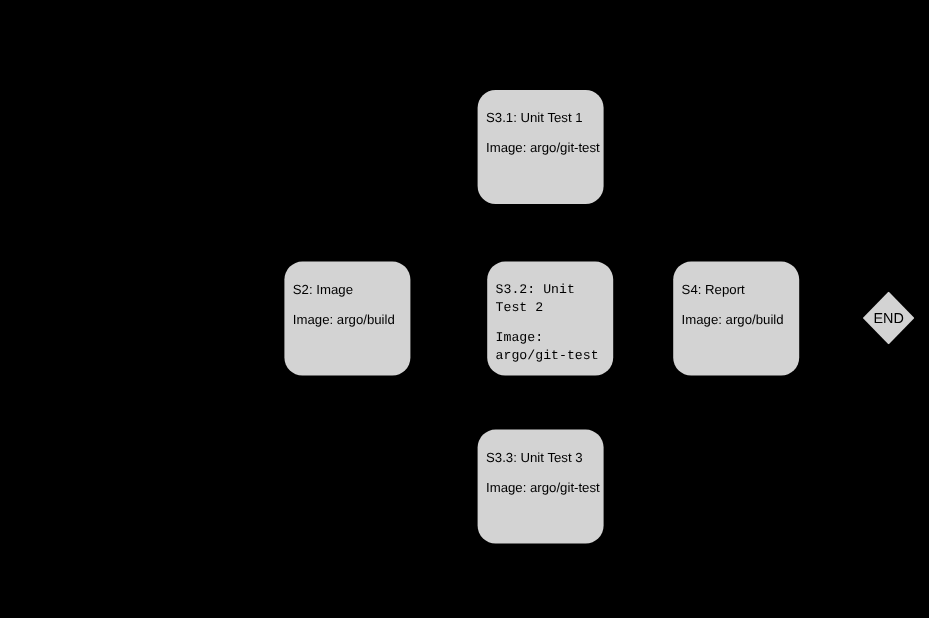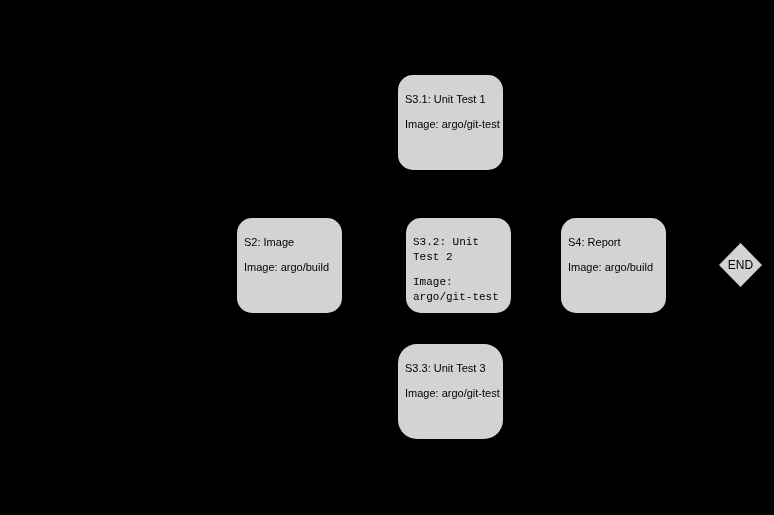--- a/index.html
+++ b/index.html
@@ -28,21 +28,21 @@
     box-sizing: border-box;
     padding: 17px 2px 0 7px;
   }
   .node p {
     margin: 0 0 10px 0;
   }
   .pos-s1   { left: 56px;  top: 218px; }
   .pos-s2   { left: 217px; top: 218px; }
   .pos-s3-1 { left: 378px; top: 75px;  }
   .pos-s3-2 { left: 386px; top: 218px; font-family: Liberation Mono, monospace; }
-  .pos-s3-3 { left: 378px; top: 344px; border-radius: 19px; }
+  .pos-s3-3 { left: 378px; top: 358px; }
   .pos-s4   { left: 541px; top: 218px; }
   .diamond {
     position: absolute;
     left: 699px;
     top: 243px;
     width: 43px;
     height: 44px;
     background: #d3d3d3;
     clip-path: polygon(50% 0, 100% 50%, 50% 100%, 0 50%);
     display: flex;

